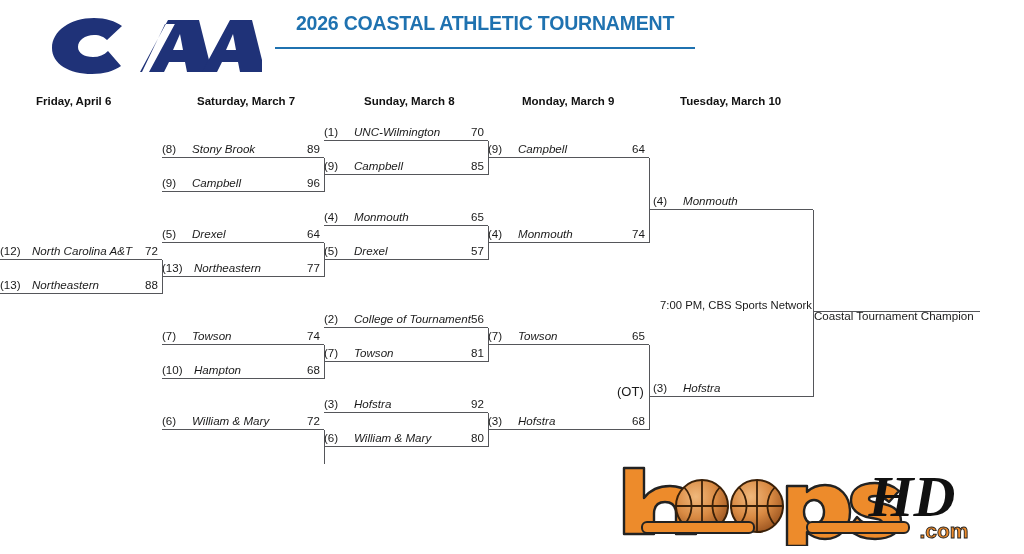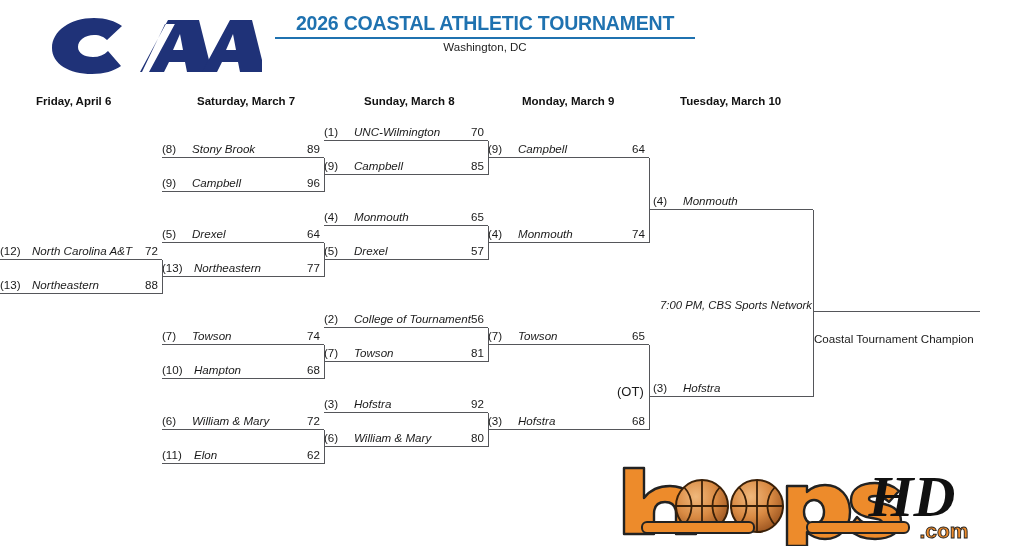--- a/index.html
+++ b/index.html
@@ -18,21 +18,21 @@
     display: flex; align-items: center; justify-content: center;
   }
   .caa-logo svg { width: 226px; height: 78px; }
 
   .title {
     position: absolute; left: 275px; top: 12px; width: 420px;
     text-align: center;
     font-size: 19.5px; font-weight: bold; letter-spacing: -0.2px;
     color: #1f72b0;
     border-bottom: 2.2px solid #1f72b0;
-    padding-bottom: 2px;
+    padding-bottom: 12px;
     white-space: nowrap;
   }
   .subtitle {
     position: absolute; left: 275px; top: 41px; width: 420px;
     text-align: center; font-size: 11.5px; color: #222;
   }
 
   
   .datehdr {
     position: absolute; top: 95px;
@@ -67,21 +67,21 @@
   .plain-line {
     position: absolute;
     border-bottom: 1.3px solid #55565a;
   }
   .ot {
     position: absolute;
     font-size: 13px; color: #1a1a1a; white-space: nowrap;
   }
   .note {
     position: absolute;
-    font-size: 11.3px; color: #1a1a1a; white-space: nowrap; font-style: italic;
+    font-size: 11.3px; color: #1a1a1a; white-space: nowrap;
   }
   .champ-label {
     position: absolute;
     font-size: 11.6px; color: #1a1a1a; white-space: nowrap;
   }
 
   
   .hoops {
     position: absolute; left: 614px; top: 462px;
     width: 372px; height: 84px;
@@ -98,21 +98,20 @@
       <g fill="#1f3278">
         <path d="M58 14 C34 14 16 27 16 44 C16 60 33 70 56 70 C68 70 78 67 85 62 L72 47 C68 51 63 53 57 53 C48 53 42 49 42 43 C42 36 49 31 58 31 C64 31 68 33 71 36 L86 22 C79 17 70 14 58 14 Z"></path>
         <path d="M104 68 L132 16 L152 16 L150 20 L129 20 L106 68 Z"></path>
         <path d="M113 68 L141 16 L163 16 L176 68 L151 68 L149 58 L133 58 L128 68 Z M137 46 L147 46 L144 30 Z"></path>
         <path d="M166 68 L194 16 L216 16 L229 68 L204 68 L202 58 L186 58 L181 68 Z M190 46 L200 46 L197 30 Z"></path>
       </g>
     </svg>
   </div>
 
   <div class="title">2026 COASTAL ATHLETIC TOURNAMENT</div>
-  <div class="subtitle">Washington, DC</div>
 
   <div class="datehdr" style="left:36px;">Friday, April 6</div>
   <div class="datehdr" style="left:197px;">Saturday, March 7</div>
   <div class="datehdr" style="left:364px;">Sunday, March 8</div>
   <div class="datehdr" style="left:522px;">Monday, March 9</div>
   <div class="datehdr" style="left:680px;">Tuesday, March 10</div>
 
   <div class="slot" style="left:162px; top:140px; width:162px; height:18px;">
     <span class="seed">(8)</span>
     <span class="team">Stony Brook</span>
@@ -159,25 +158,20 @@
     <span class="team tight" style="left:32px;">Hampton</span>
     <span class="score">68</span>
   </div>
   <div class="vline" style="left:324px; top:345px; height:34px;"></div>
 
   <div class="slot" style="left:162px; top:412px; width:162px; height:18px;">
     <span class="seed">(6)</span>
     <span class="team">William &amp; Mary</span>
     <span class="score">72</span>
   </div>
-  <div class="slot" style="left:162px; top:446px; width:162px; height:18px;">
-    <span class="seed wide">(11)</span>
-    <span class="team tight" style="left:32px;">Elon</span>
-    <span class="score">62</span>
-  </div>
   <div class="vline" style="left:324px; top:430px; height:34px;"></div>
 
   <div class="slot" style="left:324px; top:123px; width:164px; height:18px;">
     <span class="seed">(1)</span>
     <span class="team">UNC-Wilmington</span>
     <span class="score">70</span>
   </div>
   <div class="slot" style="left:324px; top:157px; width:164px; height:18px;">
     <span class="seed">(9)</span>
     <span class="team">Campbell</span>
@@ -255,21 +249,21 @@
   <div class="slot" style="left:649px; top:379px; width:164px; height:18px;">
     <span class="seed" style="left:4px;">(3)</span>
     <span class="team" style="left:34px;">Hofstra</span>
     <span class="score"></span>
   </div>
 
   <div class="vline" style="left:813px; top:210px; height:187px;"></div>
 
   <div class="note" style="left:660px; top:299px;">7:00 PM, CBS Sports Network</div>
   <div class="plain-line" style="left:814px; top:296px; width:166px; height:16px;"></div>
-  <div class="champ-label" style="left:814px; top:332px;">Coastal Tournament Champion</div>
+  <div class="champ-label" style="left:814px; top:309px;">Coastal Tournament Champion</div>
 
   <div class="hoops">
     <svg viewBox="0 0 372 84" xmlns="http://www.w3.org/2000/svg" aria-label="hoopsHD.com">
       <defs>
         <radialGradient id="ballg" cx="38%" cy="32%" r="72%">
           <stop offset="0%" stop-color="#f0b87c"></stop>
           <stop offset="55%" stop-color="#d98a43"></stop>
           <stop offset="100%" stop-color="#9c5520"></stop>
         </radialGradient>
       </defs>

